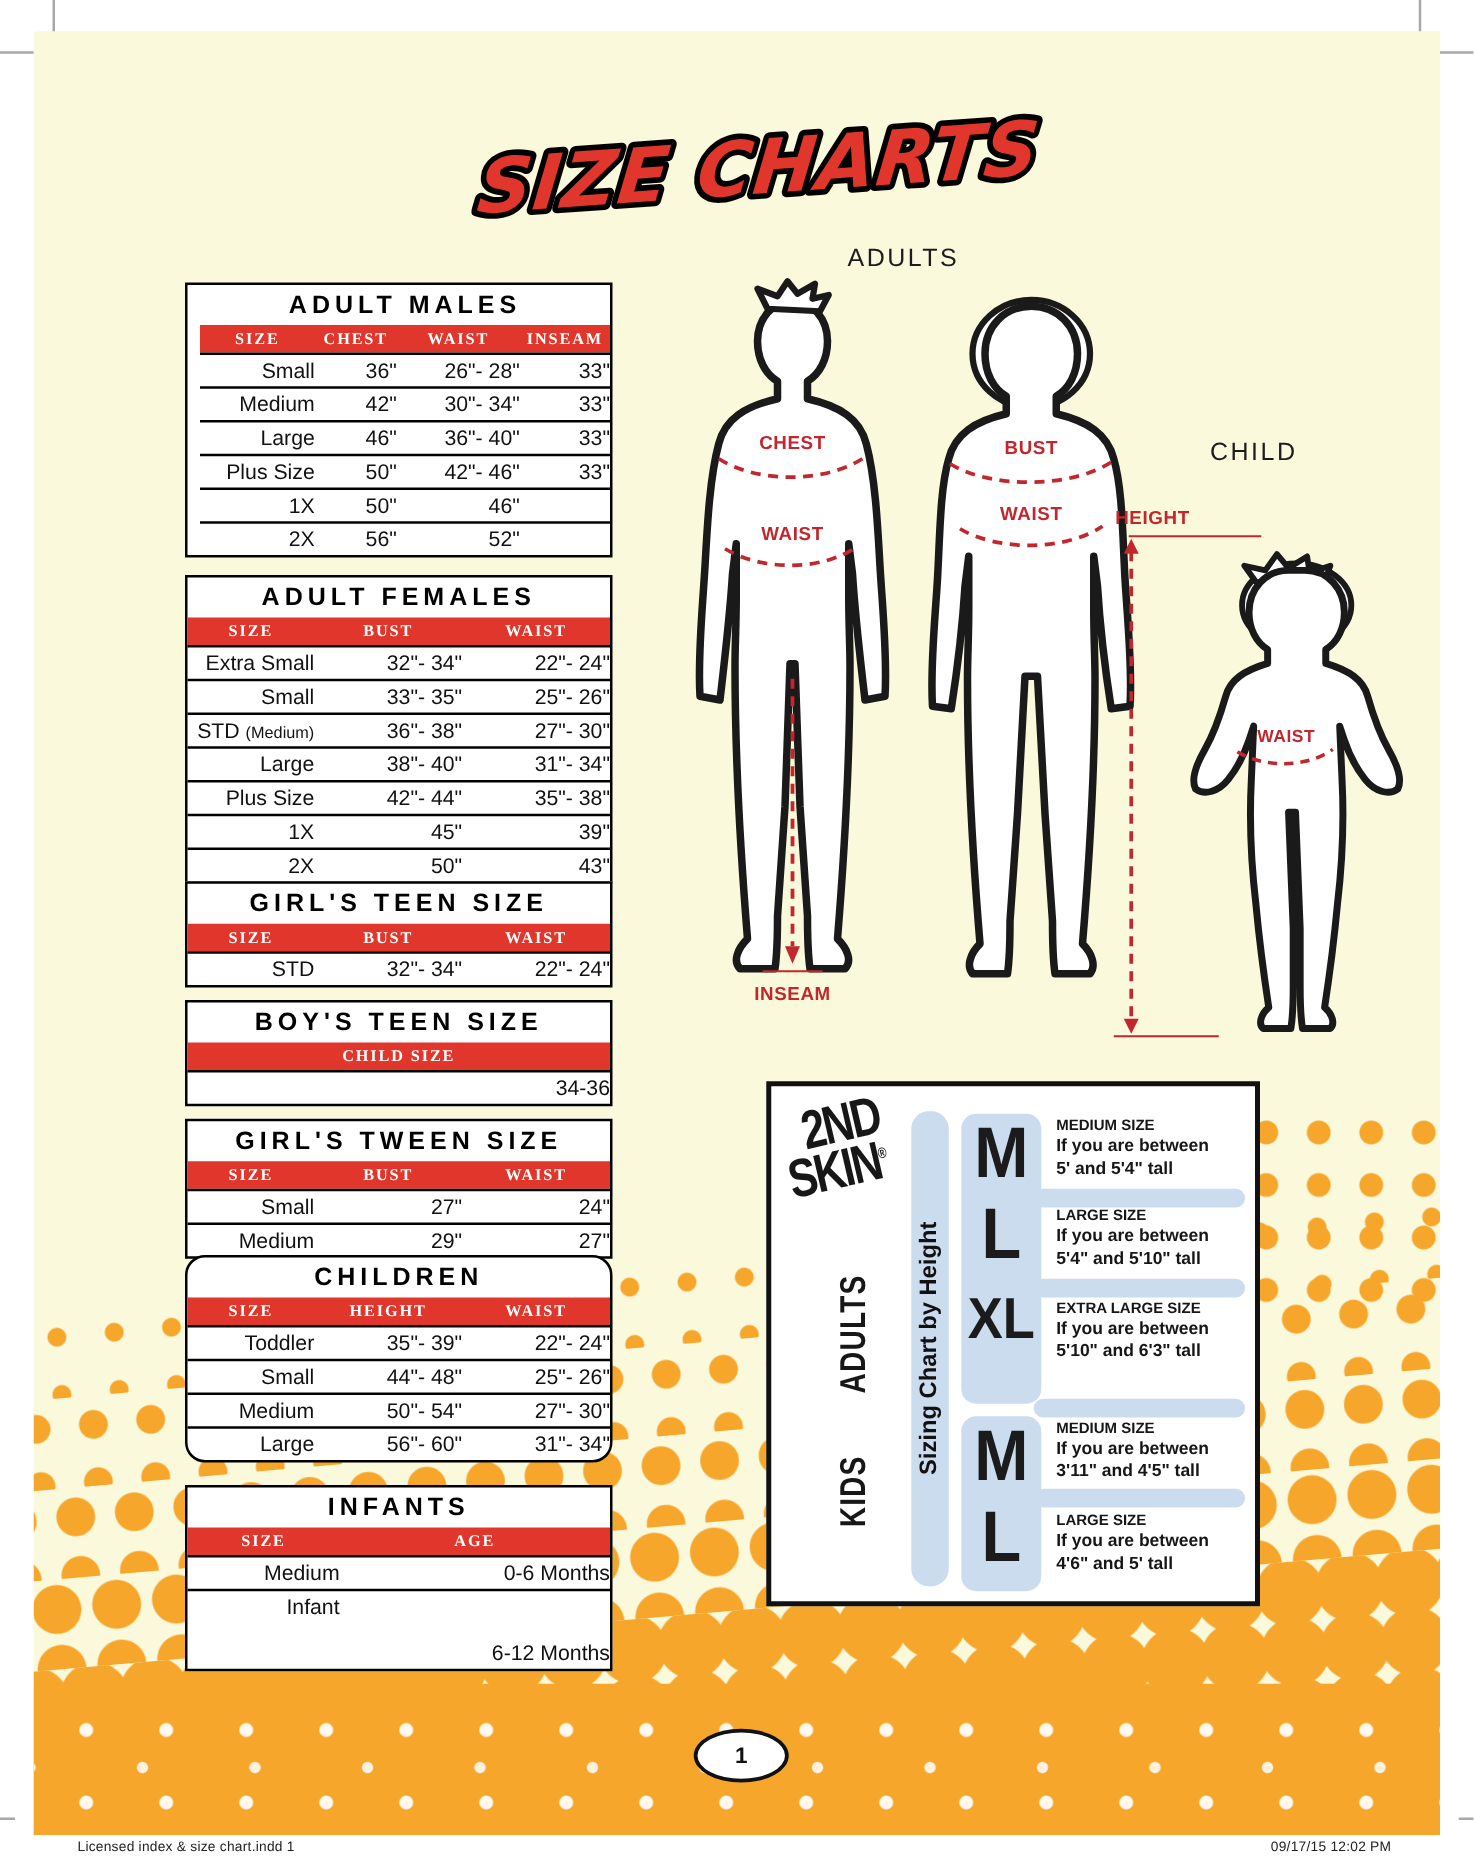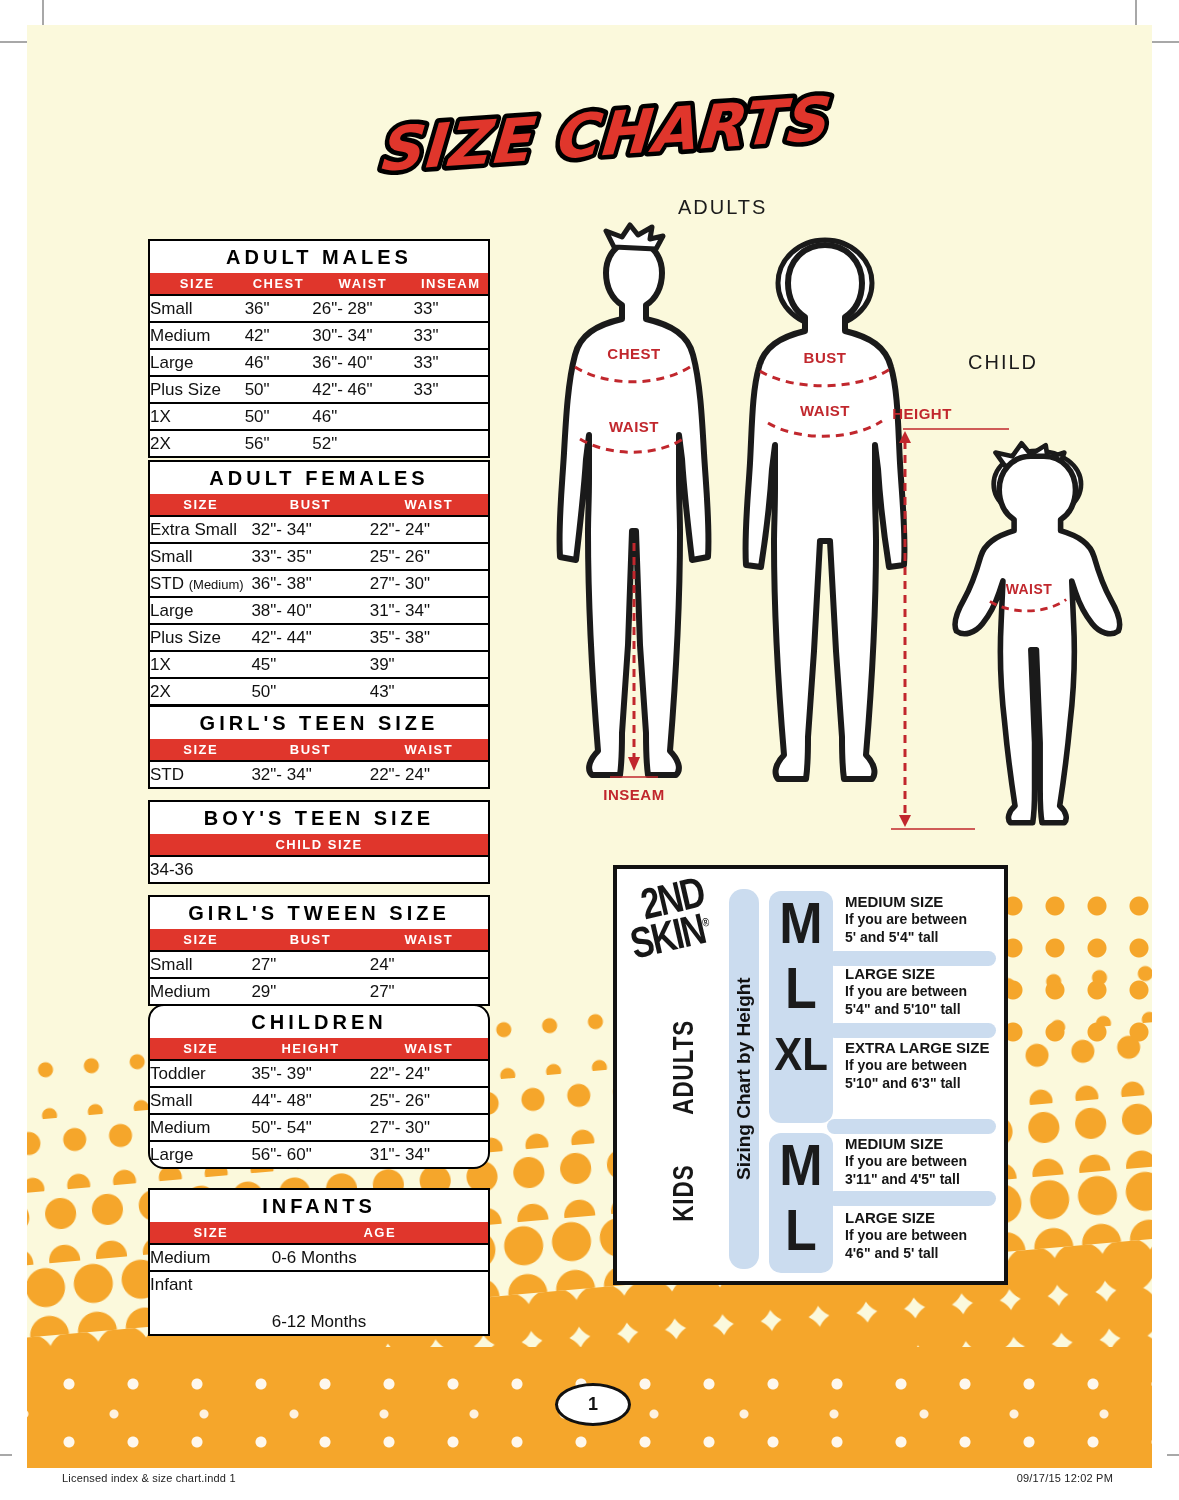--- a/index.html
+++ b/index.html
@@ -34,22 +34,22 @@
   .meas{fill:none;stroke:#C1272D;stroke-width:3;stroke-dasharray:8 6;}
   .tick{stroke:#C1272D;stroke-width:1.6;}
   .mlabel{font-family:"Liberation Sans",sans-serif;font-weight:bold;font-size:15px;fill:#C1272D;
           letter-spacing:0.5px;text-anchor:middle;}
   .arrow{fill:#C1272D;}
   
   .sizetable{position:absolute;left:121px;width:342px;background:#fff;border:2px solid #000;z-index:3;box-sizing:border-box;}
   .t-title{text-align:center;font-weight:bold;font-size:20px;letter-spacing:4px;padding:5px 0 4px;color:#000;}
   .t-head{background:#E0362C;color:#fff;display:flex;font-weight:bold;font-size:13px;letter-spacing:1.5px;
           padding:3px 0;text-align:center;}
-  .t-hcell{box-sizing:border-box;}
-  .t-row{display:flex;border-top:2px solid #000;font-size:17px;color:#111;text-align:left;padding:3px 0 2px;}
+  .t-hcell{box-sizing:border-box;font-family:Liberation Serif, serif;}
+  .t-row{display:flex;border-top:2px solid #000;font-size:17px;color:#111;text-align:right;padding:3px 0 2px;}
   .t-cell{box-sizing:border-box;}
   .paren{font-size:13px;}
   
   .skin-panel{position:absolute;left:586px;top:840px;width:395px;height:420px;background:#fff;
               border:4px solid #111;z-index:3;box-sizing:border-box;}
   .skin-logo{position:absolute;left:4px;top:16px;width:120px;transform:rotate(-13deg) scale(0.95,1.2);
              transform-origin:center;font-weight:bold;font-size:36px;line-height:0.84;color:#171717;
              letter-spacing:-2px;text-align:left;}
   .skin-logo .l1{display:block;margin-left:22px;}
   .skin-logo .l2{display:block;margin-left:2px;}
@@ -61,21 +61,21 @@
   .v-bar{position:absolute;left:112px;top:20px;width:30px;height:380px;background:#CBDCEF;border-radius:14px;}
   .v-bar span{position:absolute;inset:0;writing-mode:vertical-rl;transform:rotate(180deg);font-weight:bold;
               font-size:19px;color:#111;text-align:center;line-height:30px;}
   .letters{position:absolute;left:152px;width:64px;background:#CBDCEF;border-radius:12px;text-align:center;z-index:1;}
   .adults-col{top:22px;height:232px;}
   .kids-col{top:264px;height:140px;}
   .big-letter{font-weight:bold;font-size:52px;line-height:1.25;color:#1b1b1b;transform:scaleY(1.1);}
   .big-letter.xl{font-size:42px;line-height:1.6;}
   .sep{position:absolute;left:210px;right:8px;height:15px;background:#CBDCEF;border-radius:8px;}
   .size-desc{position:absolute;left:228px;width:160px;color:#161616;}
-  .size-desc .sd-title{font-weight:bold;font-size:15px;margin-bottom:1px;}
+  .size-desc .sd-title{font-weight:bold;font-size:12px;margin-bottom:1px;}
   .size-desc .sd-line{font-weight:bold;font-size:14px;line-height:1.28;}
   
   .page-oval{position:absolute;left:528px;top:1358px;width:70px;height:37px;background:#fff;border:3px solid #111;
              border-radius:50%;z-index:4;display:flex;align-items:center;justify-content:center;
              font-weight:bold;font-size:18px;color:#111;}
 </style>
 </head>
 <body>
 
 <div id="stage">
@@ -147,21 +147,21 @@
       <g>
         <text class="mlabel" x="425" y="224">HEIGHT</text>
         <line class="tick" x1="406" y1="234" x2="512" y2="234"></line>
         <line class="tick" x1="394" y1="634" x2="478" y2="634"></line>
         <path class="meas" d="M408,246 L408,622" stroke-dasharray="7 7"></path>
         <path class="arrow" d="M402,248 L414,248 L408,236 Z"></path>
         <path class="arrow" d="M402,620 L414,620 L408,632 Z"></path>
       </g>
     </svg>
 
-    <div class="sizetable" style="top:214px;">
+    <div class="sizetable" style="top:201px;padding-left:10px;">
         <div class="t-title">ADULT MALES</div>
         <div class="t-head">
           <div class="t-hcell" style="width: 28%;">SIZE</div>
           <div class="t-hcell" style="width: 20%;">CHEST</div>
           <div class="t-hcell" style="width: 30%;">WAIST</div>
           <div class="t-hcell" style="width: 22%;">INSEAM</div>
         </div>
         <div class="t-row">
           <div class="t-cell" style="width: 28%;">Small</div>
           <div class="t-cell" style="width: 20%;">36"</div>

